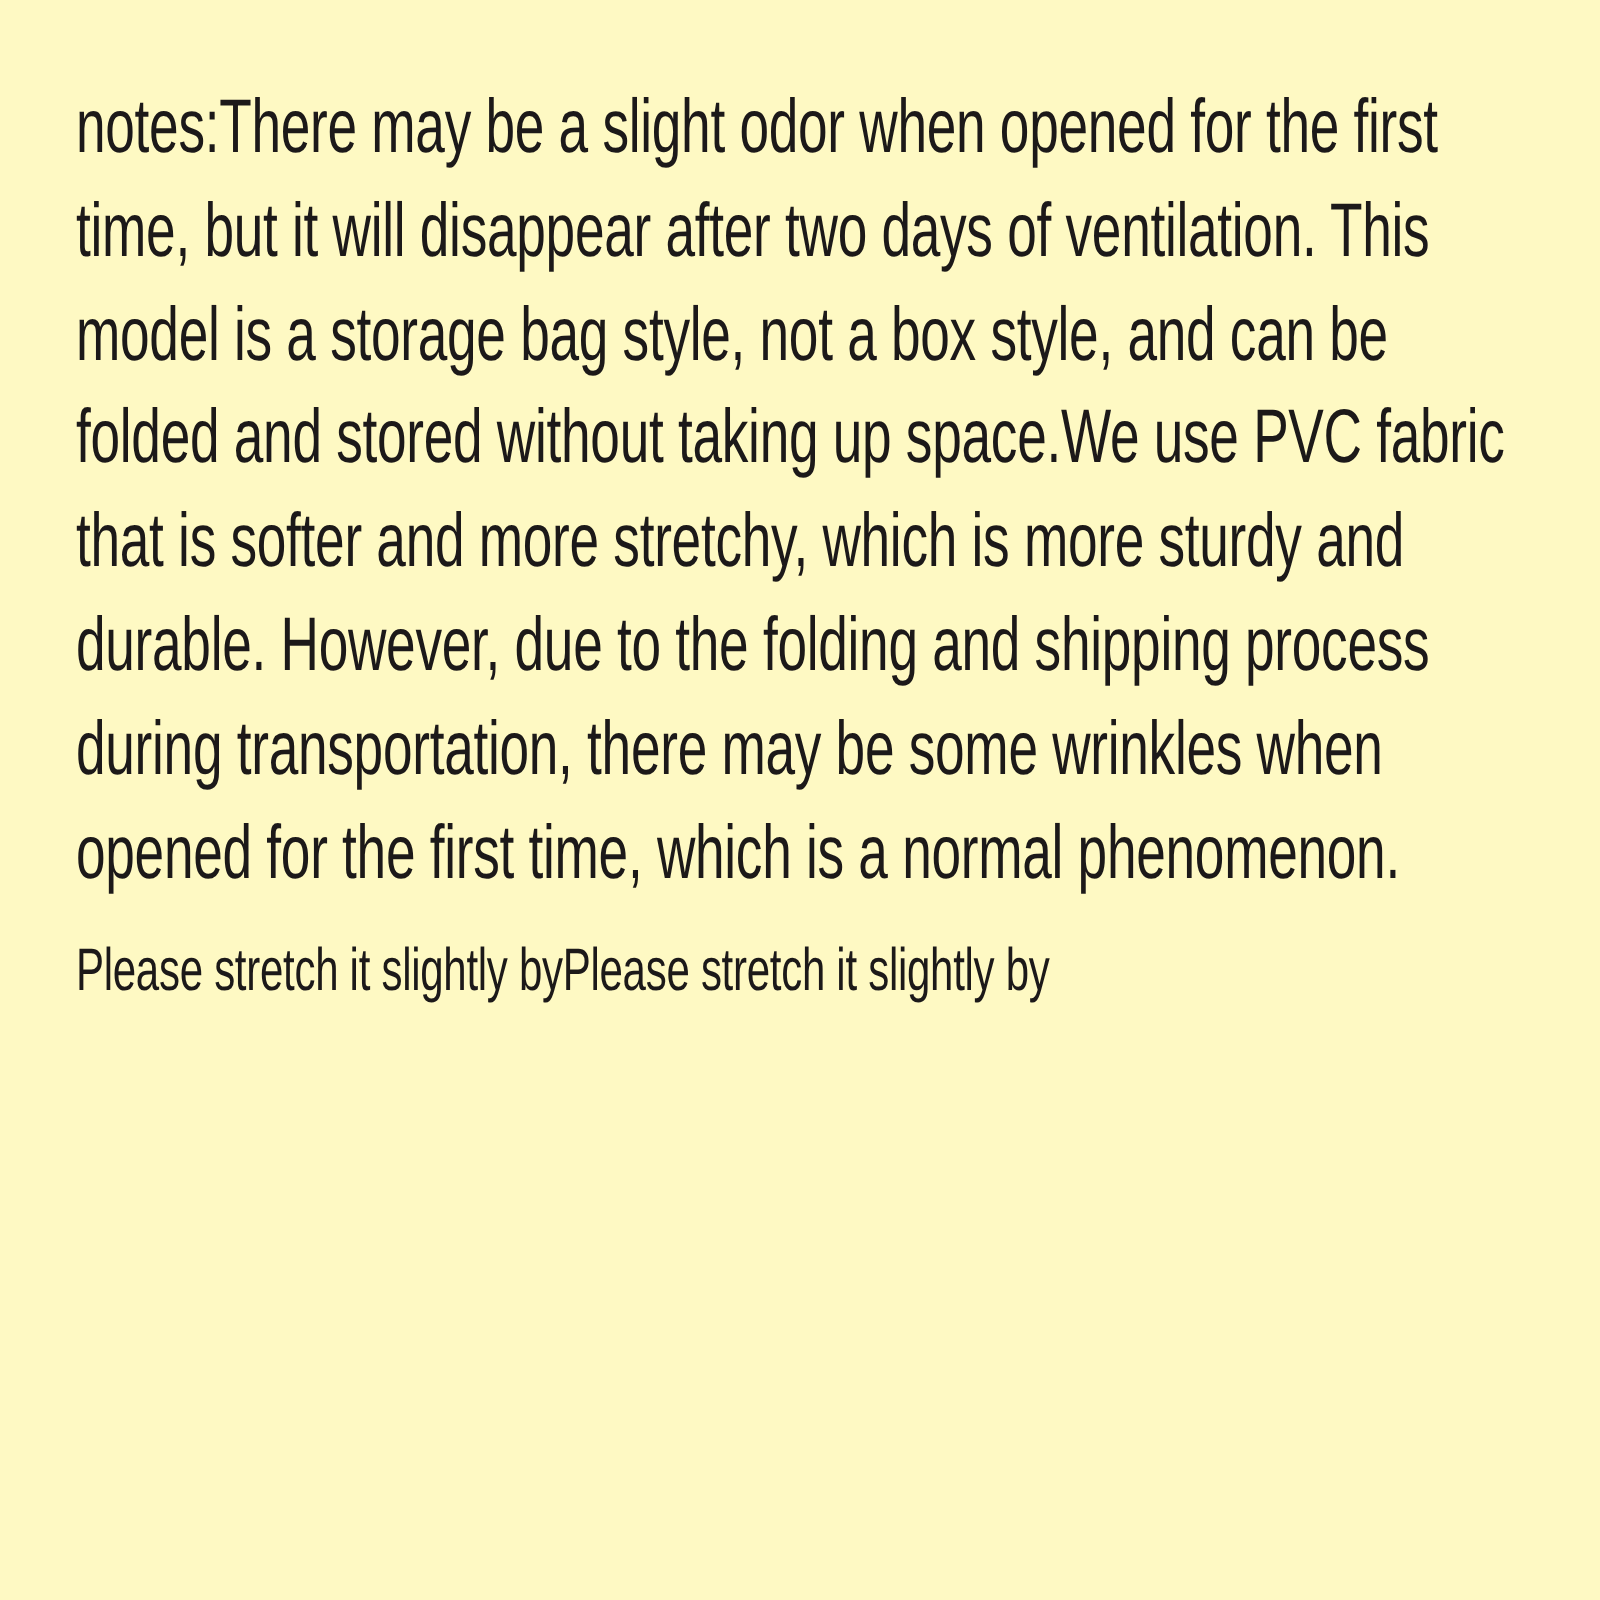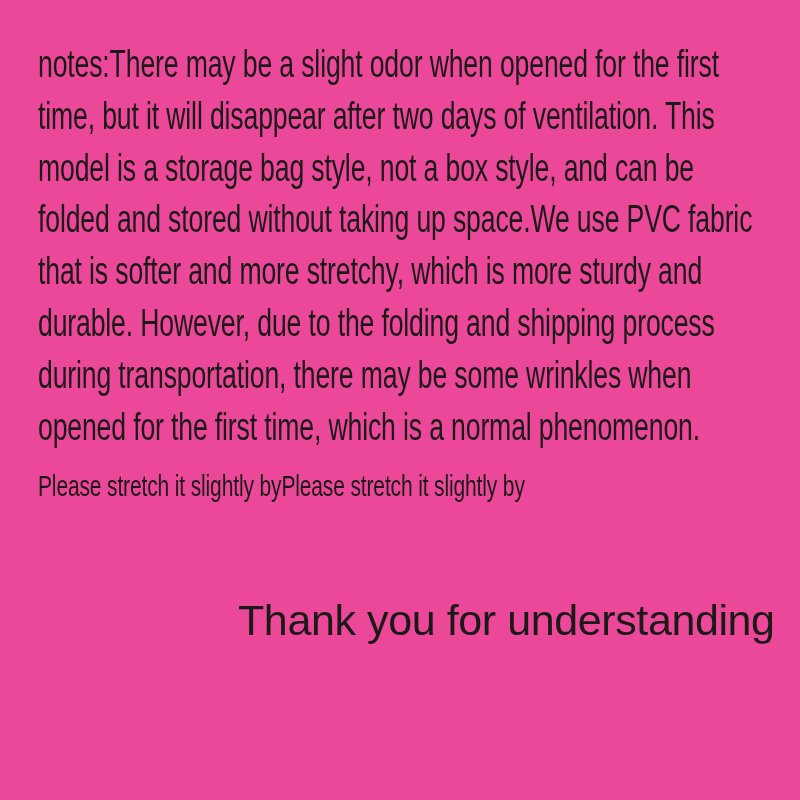--- a/index.html
+++ b/index.html
@@ -4,21 +4,21 @@
 <style>
   html, body {
     margin: 0;
     padding: 0;
     background: #ffffff;
   }
   .canvas {
     position: relative;
     width: 800px;
     height: 800px;
-    background: #ec4899;
+    background: #fef9c3;
     overflow: hidden;
     font-family: "Liberation Sans", sans-serif;
     color: #1c1919;
   }
   
   .notes-paragraph {
     position: absolute;
     left: 38px;
     top: 39px;
     transform: scaleX(0.70);
@@ -68,15 +68,14 @@
     <div class="line">model is a storage bag style, not a box style, and can be</div>
     <div class="line">folded and stored without taking up space.We use PVC fabric</div>
     <div class="line">that is softer and more stretchy, which is more sturdy and</div>
     <div class="line">durable. However, due to the folding and shipping process</div>
     <div class="line">during transportation, there may be some wrinkles when</div>
     <div class="line">opened for the first time, which is a normal phenomenon.</div>
   </div>
 
   <div class="stretch-note">Please stretch it slightly byPlease stretch it slightly by</div>
 
-  <div class="closing-message">Thank you for understanding</div>
 
 </div>
 
 </body></html>

